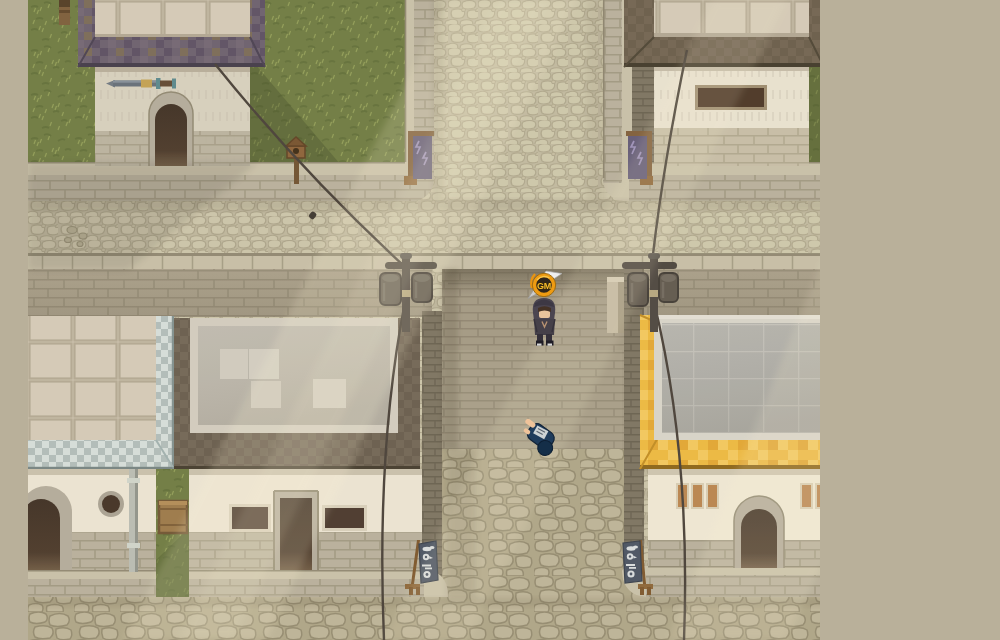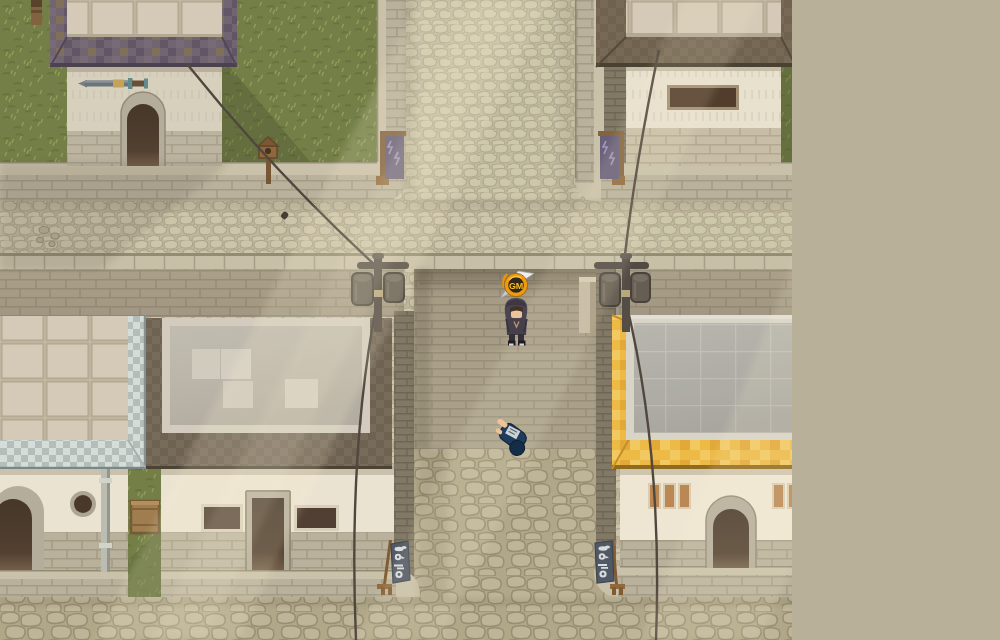--- a/index.html
+++ b/index.html
@@ -1,16 +1,16 @@
 <!DOCTYPE html>
 <html><head>
 <meta charset="utf-8">
 <style>
 html,body{margin:0;padding:0;background:#b9b09a;font-family:"Liberation Sans",sans-serif;}
-#scene{position:relative;width:792px;height:640px;overflow:hidden;}
+#scene{position:relative;width:792px;height:640px;overflow:hidden;margin-left:28px;}
 </style>
 </head>
 <body>
 <div id="scene">
 <svg width="1000" height="640" viewBox="0 0 1000 640" xmlns="http://www.w3.org/2000/svg">
 <defs>
 <pattern id="grass" width="44" height="44" patternUnits="userSpaceOnUse">
 <rect width="44" height="44" fill="#6c7940"></rect>
 <path d="M3,7 q4,-2 7,0 M16,3 q4,-2 7,1 M30,9 q4,-3 7,-1 M8,19 q4,-2 7,0 M25,24 q4,-2 6,0 M3,30 q4,-2 7,0 M33,33 q4,-2 6,0 M14,40 q4,-2 7,0 M37,18 q3,-2 6,0" stroke="#5f6d37" stroke-width="1.8" fill="none"></path>
 <path d="M6,12 l1.5,-4 M9,14 l1.5,-4 M12,11 l1.5,-4 M24,20 l1.5,-4 M27,22 l1.5,-4 M30,19 l1.5,-4 M11,30 l1.5,-4 M14,32 l1.5,-4 M20,8 l1.5,-4 M34,28 l1.5,-4 M5,24 l1.5,-4 M38,38 l1.5,-4 M41,35 l1.5,-4 M22,38 l1.5,-4 M30,42 l1.5,-4 M40,6 l1.5,-4 M17,25 l1.5,-4" stroke="#8e9b55" stroke-width="1.2" fill="none"></path>

